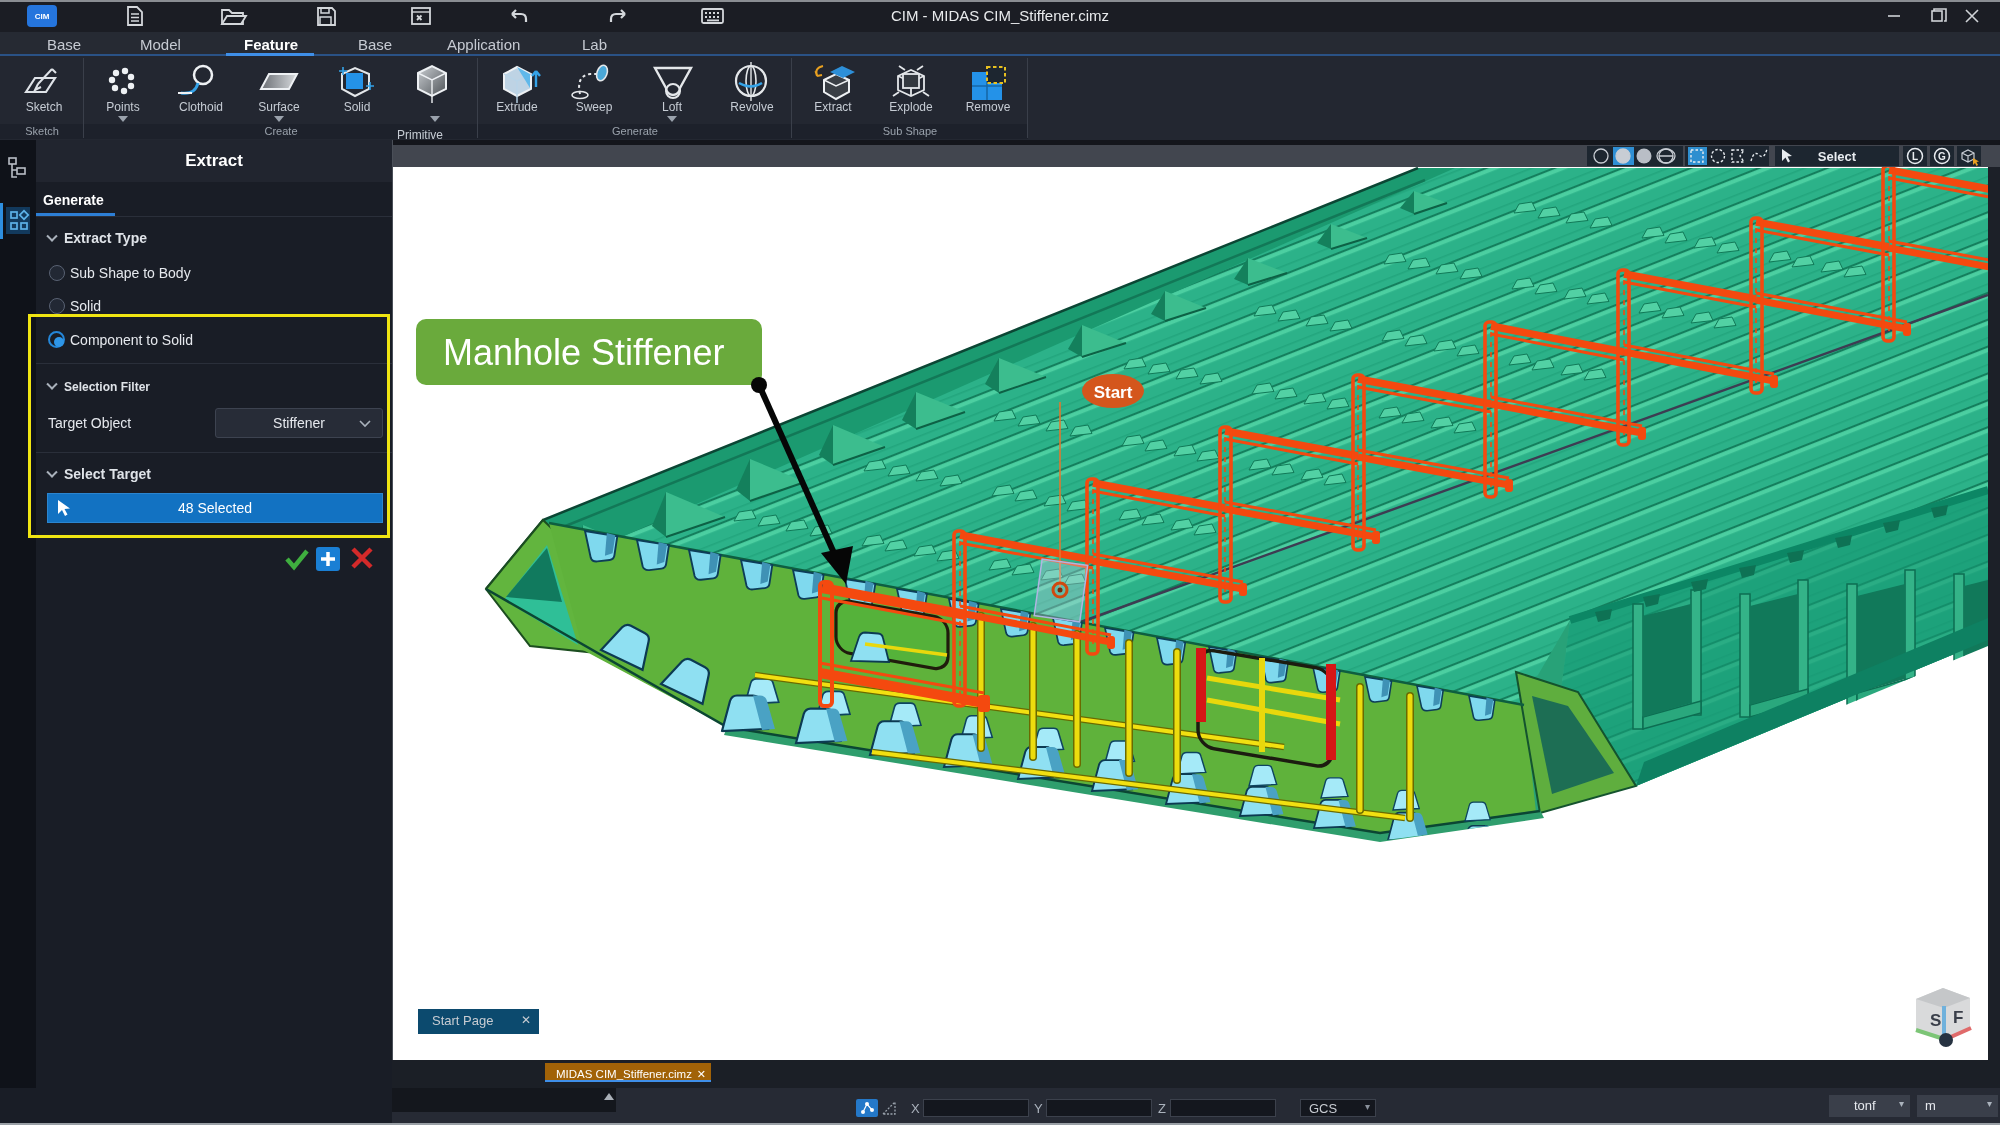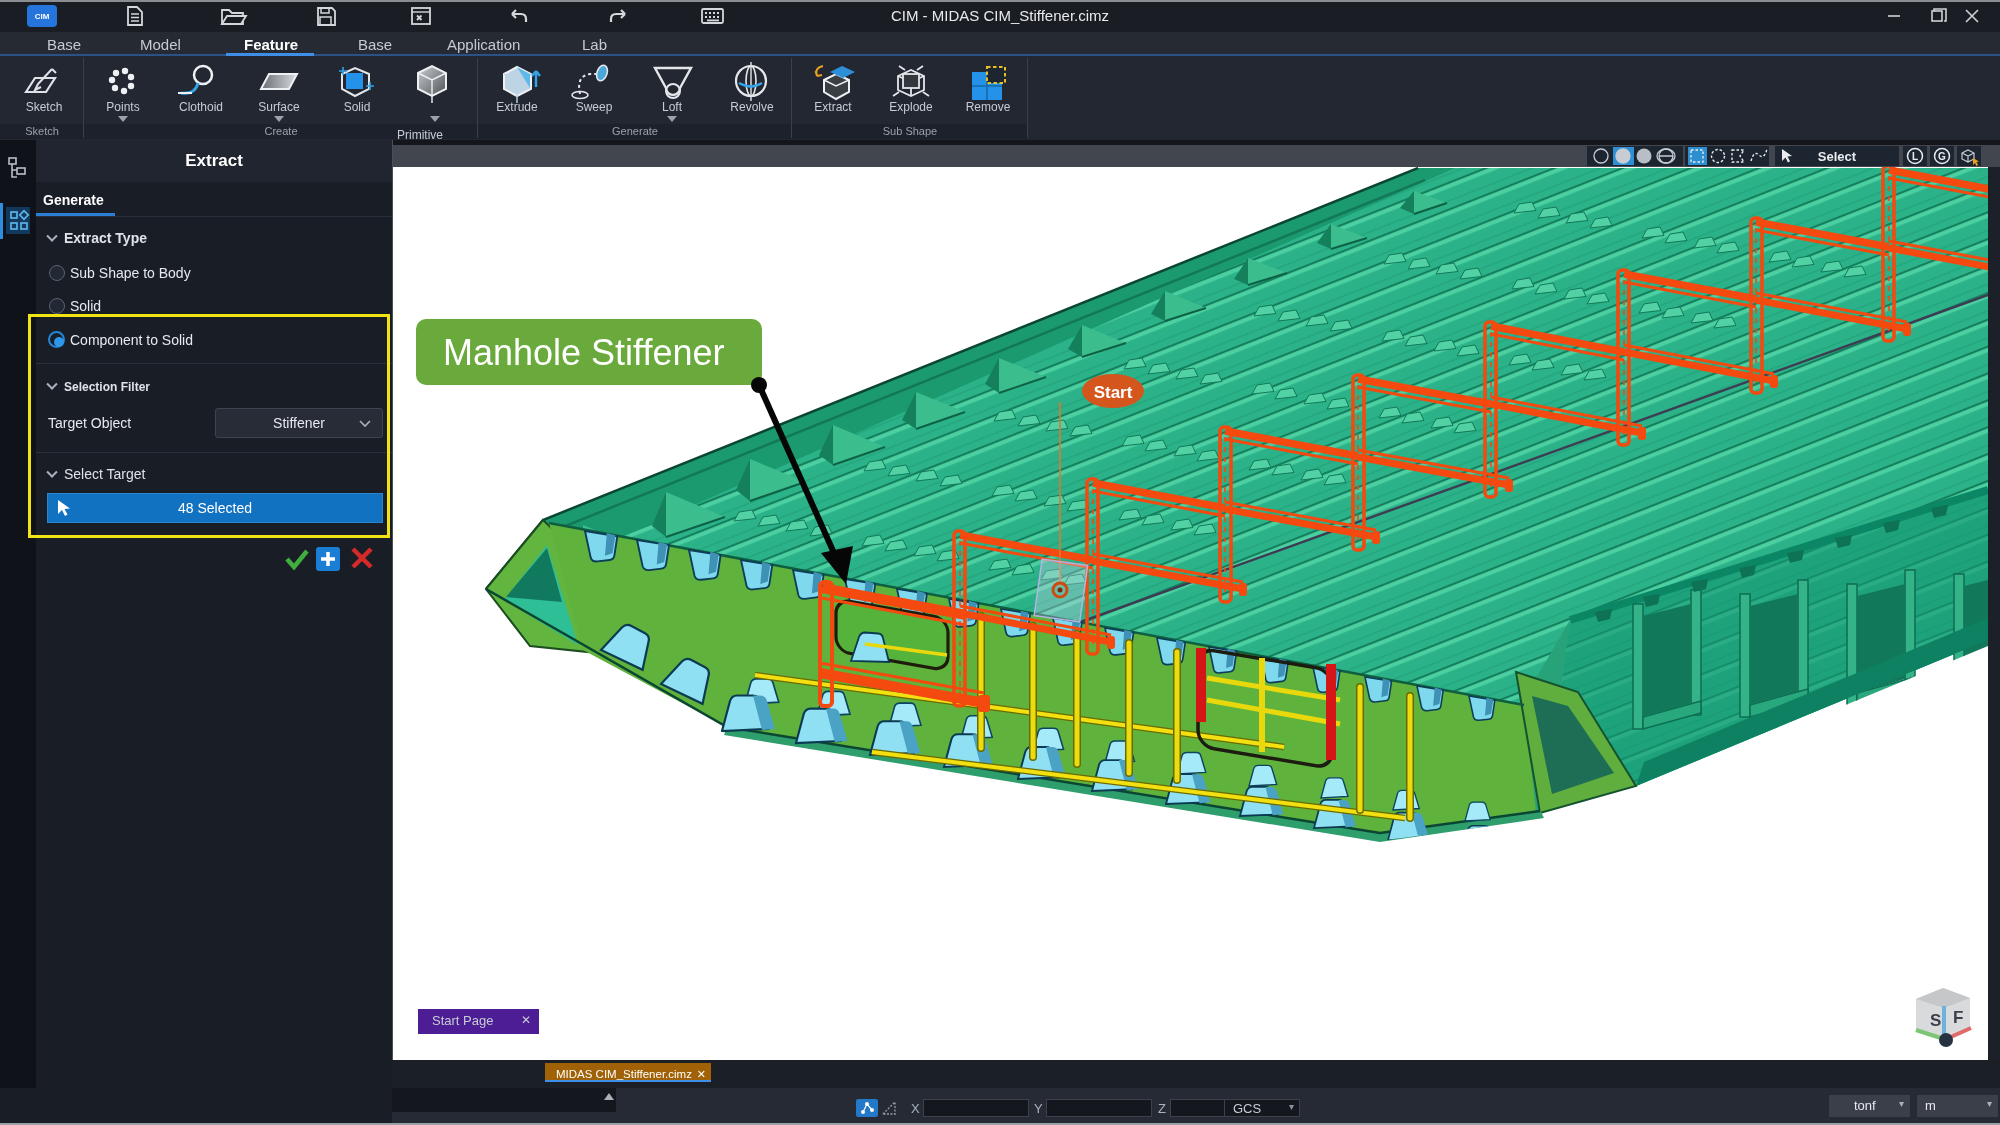--- a/index.html
+++ b/index.html
@@ -193,21 +193,21 @@
 
 <div class="abs" style="left:36px;top:363px;width:356px;height:1px;background:#2a2f3a;"></div>
 <div class="abs" style="left:48px;top:380px;color:#dfe3e8;font-size:12px;font-weight:bold;"><span style="display:inline-block;width:8px;height:8px;border-left:2px solid #aab2bc;border-bottom:2px solid #aab2bc;transform:rotate(-45deg) translate(2px,-2px);margin-right:8px;"></span>Selection Filter</div>
 <div class="abs" style="left:48px;top:415px;color:#e6e9ee;font-size:14px;">Target Object</div>
 <div class="abs" style="left:215px;top:408px;width:168px;height:30px;background:#272c37;border:1px solid #3d4350;border-radius:3px;color:#e6e9ee;font-size:14px;text-align:center;line-height:28px;">Stiffener</div>
 <svg class="abs" style="left:358px;top:419px;" width="14" height="10">
     <path d="M2 2 l5 5 l5 -5" stroke="#aab2bc" stroke-width="1.6" fill="none"></path>
   </svg>
 
 <div class="abs" style="left:36px;top:452px;width:356px;height:1px;background:#2a2f3a;"></div>
-<div class="abs" style="left:48px;top:466px;color:#dfe3e8;font-size:14px;font-weight:normal;"><span style="display:inline-block;width:8px;height:8px;border-left:2px solid #aab2bc;border-bottom:2px solid #aab2bc;transform:rotate(-45deg) translate(2px,-2px);margin-right:8px;"></span>Select Target</div>
+<div class="abs" style="left:48px;top:466px;color:#dfe3e8;font-size:14px;font-weight:bold;"><span style="display:inline-block;width:8px;height:8px;border-left:2px solid #aab2bc;border-bottom:2px solid #aab2bc;transform:rotate(-45deg) translate(2px,-2px);margin-right:8px;"></span>Select Target</div>
 <div class="abs" style="left:47px;top:493px;width:336px;height:30px;background:#1272c2;border:1px solid #2b85cf;color:#fff;font-size:14px;text-align:center;line-height:28px;">48 Selected</div>
 <svg class="abs" style="left:55px;top:498px;" width="16" height="20">
     <path d="M3 2 l0 14 l4 -4 l3 6 l2.5 -1.5 l-3 -5.5 l5.5 -0.5 z" fill="#fff"></path>
   </svg>
 
 <div class="abs" style="left:28px;top:314px;width:362px;height:224px;border:3px solid #f0e512;"></div>
 
 <svg class="abs" style="left:283px;top:545px;" width="100" height="28" viewBox="0 0 100 28">
  <path d="M4 14 l7 8 l13 -16" stroke="#3fae3f" stroke-width="4.5" fill="none"></path>
  <rect x="33" y="2" width="24" height="24" rx="3" fill="#1a7fd4"></rect>
@@ -761,21 +761,21 @@
 <line x1="1944" y1="1006" x2="1944" y2="1039" stroke="#6fb1dc" stroke-width="4"></line>
 <line x1="1916" y1="1030" x2="1947" y2="1040" stroke="#7cc576" stroke-width="4"></line>
 <line x1="1944" y1="1040" x2="1971" y2="1028" stroke="#e06a6a" stroke-width="4"></line>
 <text x="1930" y="1026" font-size="17" font-weight="bold" fill="#3a3f4a" font-family="Liberation Sans, sans-serif">S</text>
 <text x="1953" y="1023" font-size="17" font-weight="bold" fill="#3a3f4a" font-family="Liberation Sans, sans-serif">F</text>
 <circle cx="1946" cy="1040" r="7" fill="#263241"></circle>
 </g>
 </svg>
 
 <div class="abs" style="left:392px;top:1060px;width:1608px;height:28px;background:#1b1f26;"></div>
-<div class="abs" style="left:418px;top:1009px;width:121px;height:25px;background:#4c1d95;color:#c8ccd2;font-size:13px;white-space:nowrap;">
+<div class="abs" style="left:418px;top:1009px;width:121px;height:25px;background:#0c4a6e;color:#c8ccd2;font-size:13px;white-space:nowrap;">
  <span style="position:absolute;left:14px;top:4px;">Start Page</span>
     <span style="position:absolute;right:8px;top:4px;font-size:12px;">✕</span>
   </div>
 <div class="abs" style="left:545px;top:1063px;width:166px;height:19px;background:#a16207;border-bottom:2px solid #3f8fe8;color:#ffffff;font-size:11.5px;white-space:nowrap;overflow:hidden;">
  <span style="position:absolute;left:11px;top:5px;">MIDAS CIM_Stiffener.cimz</span>
     <span style="position:absolute;right:5px;top:5px;font-size:11px;">✕</span>
   </div>
 
 <div class="abs" style="left:0px;top:1088px;width:2000px;height:37px;background:#262a34;"></div>
 <div class="abs" style="left:0px;top:1088px;width:392px;height:37px;background:#191d26;"></div>
@@ -792,21 +792,21 @@
   </svg>
 <svg class="abs" style="left:880px;top:1099px;" width="21" height="18">
     <path d="M3 15 L15 3 L15 15 z" fill="none" stroke="#9aa2ac" stroke-width="1.3" stroke-dasharray="2 1.5"></path>
   </svg>
 <div class="abs" style="left:911px;top:1101px;color:#aab2bc;font-size:13px;">X</div>
 <div class="abs" style="left:923px;top:1099px;width:106px;height:18px;background:#14171e;border:1px solid #3c414c;"></div>
 <div class="abs" style="left:1034px;top:1101px;color:#aab2bc;font-size:13px;">Y</div>
 <div class="abs" style="left:1046px;top:1099px;width:106px;height:18px;background:#14171e;border:1px solid #3c414c;"></div>
 <div class="abs" style="left:1158px;top:1101px;color:#aab2bc;font-size:13px;">Z</div>
 <div class="abs" style="left:1170px;top:1099px;width:106px;height:18px;background:#14171e;border:1px solid #3c414c;"></div>
-<div class="abs" style="left:1224px;top:1099px;width:76px;height:18px;background:#14171e;border:1px solid #3c414c;color:#c8ccd2;font-size:13px;">
+<div class="abs" style="left:1300px;top:1099px;width:76px;height:18px;background:#14171e;border:1px solid #3c414c;color:#c8ccd2;font-size:13px;">
     <span style="position:absolute;left:8px;top:1px;">GCS</span>
     <span style="position:absolute;right:5px;top:1px;color:#8a919c;font-size:10px;">▾</span>
   </div>
 <div class="abs" style="left:1829px;top:1095px;width:81px;height:22px;background:#3a3f4a;color:#e6e9ee;font-size:13px;">
     <span style="position:absolute;left:8px;top:3px;margin-left:17px;">tonf</span>
     <span style="position:absolute;right:6px;top:3px;color:#aab2bc;font-size:10px;">▾</span>
   </div>
 <div class="abs" style="left:1917px;top:1095px;width:81px;height:22px;background:#3a3f4a;color:#e6e9ee;font-size:13px;">
     <span style="position:absolute;left:8px;top:3px;">m</span>
     <span style="position:absolute;right:6px;top:3px;color:#aab2bc;font-size:10px;">▾</span>

